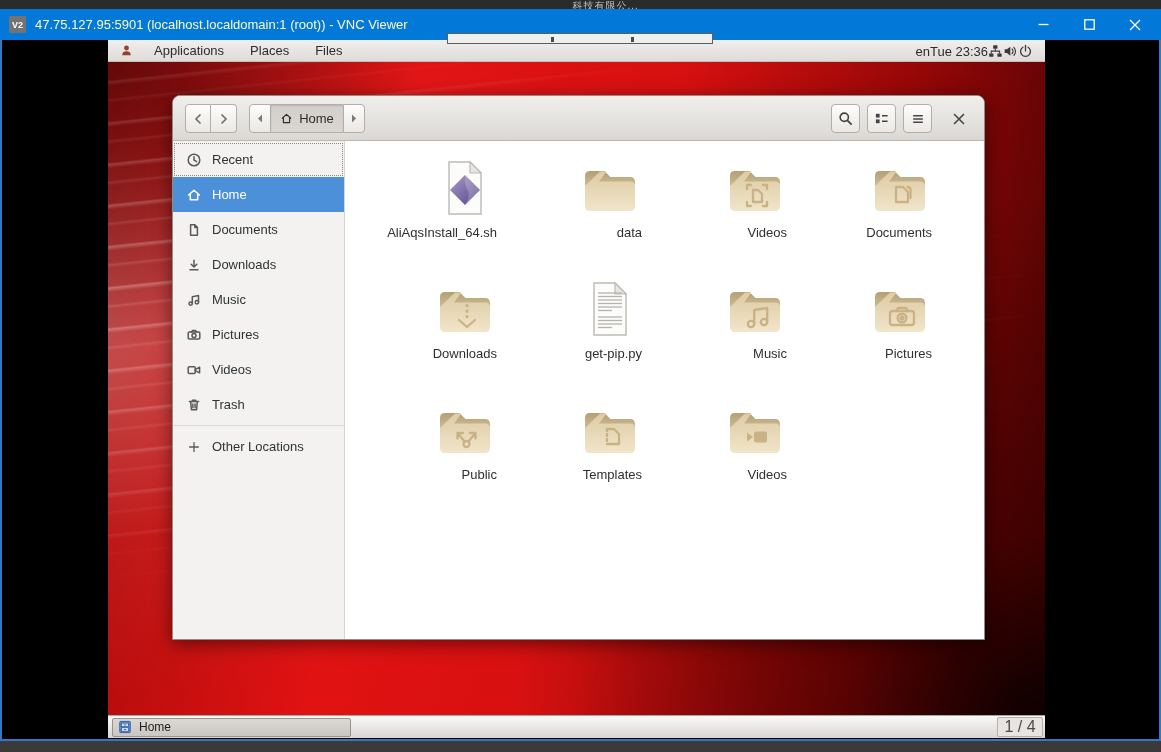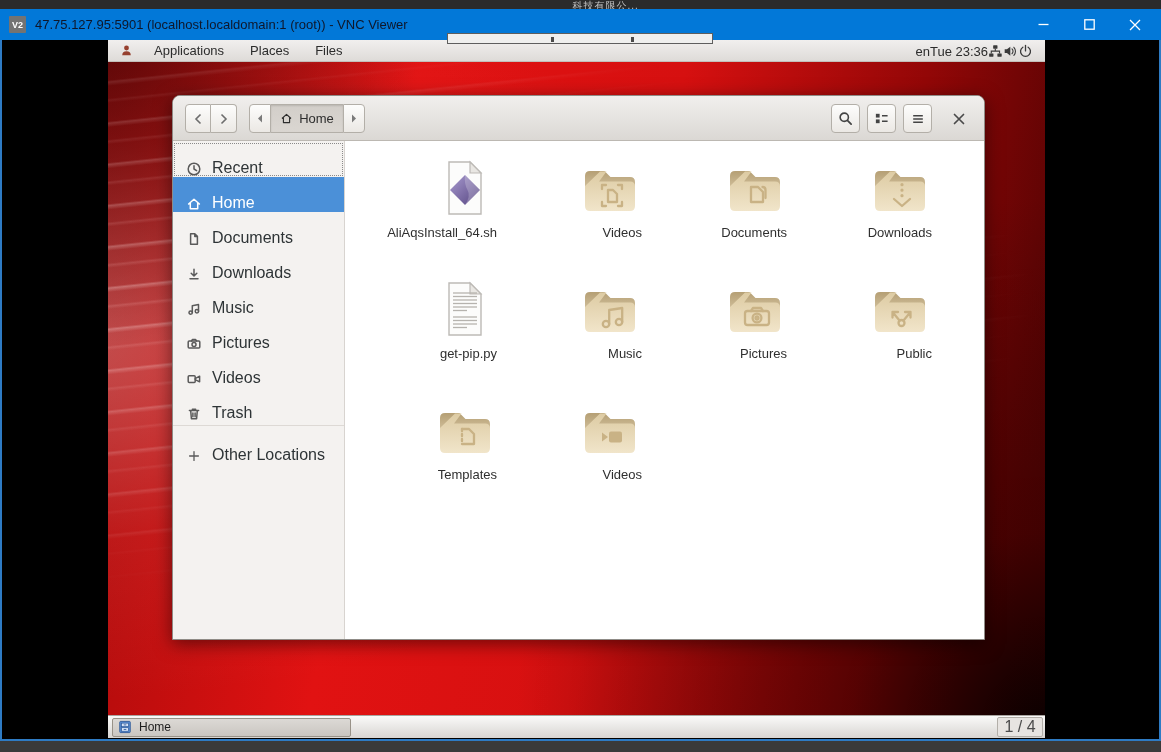--- a/index.html
+++ b/index.html
@@ -7,21 +7,21 @@
     font-family:"Liberation Sans","DejaVu Sans",sans-serif; }
   .stage { position:absolute; left:0; top:0; width:1161px; height:752px; background:#383838; }
 
   
   .overlay-strip { position:absolute; left:0; top:0; width:1161px; height:9px; background:#2b2b2b; overflow:hidden; }
   .overlay-strip .txt { position:absolute; left:50%; margin-left:-8px; top:-1px; font-size:10px; color:#c2c2c2; letter-spacing:1px; white-space:nowrap; }
 
   
   .titlebar { position:absolute; left:0; top:9px; width:1161px; height:31px; background:#0278d8; display:flex; align-items:center; }
   .vnc-logo { width:17px; height:17px; margin-left:9px; background:#737373; border-radius:1px; color:#fff; font-size:9px; font-weight:bold; display:flex; align-items:center; justify-content:center; }
-  .vnc-title { color:#0f172a; font-size:13px; margin-left:9px; white-space:nowrap; }
+  .vnc-title { color:#fef9c3; font-size:13px; margin-left:9px; white-space:nowrap; }
   .win-controls { position:absolute; right:3px; top:0; height:31px; display:flex; }
   .win-btn { width:46px; height:31px; display:flex; align-items:center; justify-content:center; }
 
   
   .vnc-peek { position:absolute; left:447px; top:33px; width:266px; height:11px; background:#efefee; border:1px solid #5e5e5e; z-index:30; }
   .vnc-peek .tick { position:absolute; bottom:1px; width:3px; height:5px; background:#4a4a4a; }
 
   
   .client { position:absolute; left:0; top:40px; width:1161px; height:701px; background:#000;
     border-left:2px solid #2e7bc4; border-right:2px solid #2e7bc4; border-bottom:2px solid #2e7bc4; }
@@ -74,21 +74,21 @@
   .pathbar .btn.arrow { width:22px; height:29px; }
   .pathbar .btn.arrow:first-child { border-radius:4px 0 0 4px; }
   .pathbar .btn.arrow:last-child { border-radius:0 4px 4px 0; }
   .crumb { width:72px; height:29px; background:linear-gradient(#d2cec9,#dad6d1); border-top:1px solid #b3afa8; border-bottom:1px solid #b3afa8;
     display:flex; align-items:center; justify-content:center; gap:6px; font-size:13px; color:#2d2d2d; box-shadow:inset 0 1px 2px rgba(0,0,0,.12); }
   .tb-right .btn { position:absolute; top:8px; width:29px; height:29px; border-radius:4px; }
   .fm-close { position:absolute; right:12px; top:8px; width:26px; height:29px; display:flex; align-items:center; justify-content:center; }
 
   .fm-body { display:flex; height:498px; }
   .sidebar { width:172px; background:#f4f2f0; border-right:1px solid #d8d4d0; padding-top:1px; }
-  .side-item { height:35px; display:flex; align-items:flex-end; gap:10px; padding-left:13px; font-size:16px; color:#2e3436; }
+  .side-item { height:35px; display:flex; align-items:center; gap:10px; padding-left:13px; font-size:13px; color:#2e3436; }
   .side-item .ic { width:16px; height:16px; color:#5a5a5a; flex:0 0 16px; }
   .side-item.selected { background:#4b90d8; color:#fff; }
   .side-item.selected .ic { color:#fff; }
   .side-item.focus-ring { outline:1px dotted #8a8a8a; outline-offset:-2px; }
   .side-sep { height:1px; background:#ddd9d5; margin:3px 0; }
 
   .file-pane { flex:1; background:#fff; padding:15px 0 0 7px; }
   .file-grid { display:grid; grid-template-columns:repeat(4,145px); grid-auto-rows:121px; }
   .file-cell { width:145px; display:flex; flex-direction:column; align-items:flex-end; }
   .file-cell .fic { width:64px; height:64px; }
@@ -351,20 +351,29 @@
                       <path d="M32 19 L47 34 L32 49 q6 -9 2.5 -15 T32 19 z" fill="rgba(255,255,255,0.22)"></path>
                     </svg>
                   </div>
                   <div class="flabel">AliAqsInstall_64.sh</div>
                 </div>
                 <div class="file-cell">
                   <div class="fic">
                     <svg width="64" height="64" viewBox="0 0 64 64">
                       <path d="M7 20 q0 -5 5 -5 h13 q2 0 3 1.4 L32.5 21 H52 q5 0 5 5 v4 H7 z" fill="url(#gb)"></path>
                       <path d="M7 30 L22 15.5 h6.5 L21 25.5 H52 q5 0 5 5 V50 q0 5 -5 5 H12 q-5 0 -5 -5 z" fill="url(#gf)"></path>
+                    </svg>
+                  </div>
+                  <div class="flabel">data</div>
+                </div>
+                <div class="file-cell">
+                  <div class="fic">
+                    <svg width="64" height="64" viewBox="0 0 64 64">
+                      <path d="M7 20 q0 -5 5 -5 h13 q2 0 3 1.4 L32.5 21 H52 q5 0 5 5 v4 H7 z" fill="url(#gb)"></path>
+                      <path d="M7 30 L22 15.5 h6.5 L21 25.5 H52 q5 0 5 5 V50 q0 5 -5 5 H12 q-5 0 -5 -5 z" fill="url(#gf)"></path>
                       <g stroke="#c9b285" stroke-width="2.3" fill="none" stroke-linecap="round" stroke-linejoin="round">
                         <path d="M24 33 v-4 h4 M40 29 h4 v4 M44 46 v4 h-4 M28 50 h-4 v-4"></path>
                         <path d="M30 34 h5 l4 4 v8 h-9 z"></path>
                       </g>
                     </svg>
                   </div>
                   <div class="flabel">Videos</div>
                 </div>
                 <div class="file-cell">
                   <div class="fic">

